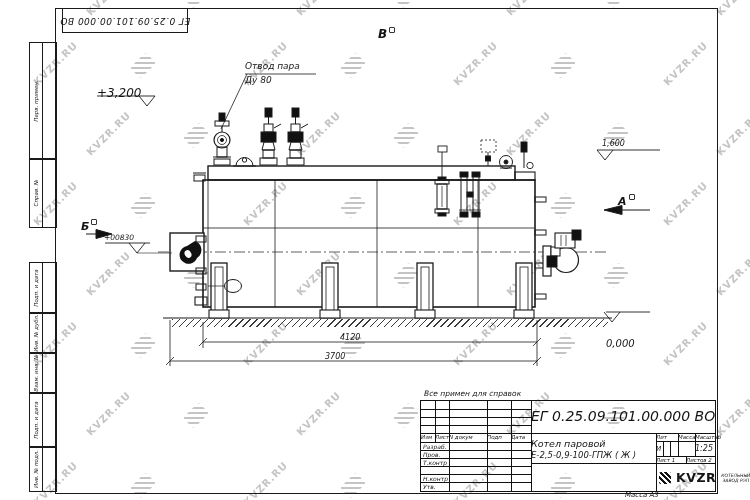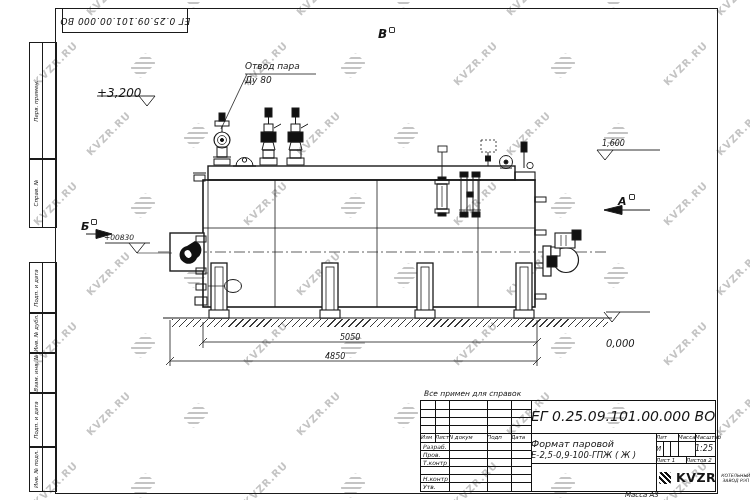--- a/index.html
+++ b/index.html
@@ -358,22 +358,22 @@
 </svg>
 
 <div class="t c" style="left:245px;top:61px;width:72px;font-size:9px;">Отвод пара</div>
 <div class="t c" style="left:245px;top:75px;width:72px;font-size:9px;">Ду 80</div>
 
 <div class="t c" style="left:97px;top:86px;width:58px;font-size:12px;">+3,200</div>
 <div class="t c" style="left:602px;top:139px;width:58px;font-size:8px;">1,600</div>
 <div class="t c" style="left:104px;top:233px;width:48px;font-size:7.5px;">+00830</div>
 <div class="t c" style="left:606px;top:290px;width:44px;font-size:10px;margin-top:48px;">0,000</div>
 
-<div class="t c" style="left:340px;top:333px;width:60px;font-size:8px;">5050</div>
-<div class="t c" style="left:325px;top:352px;width:60px;font-size:8px;">4850</div>
+<div class="t c" style="left:340px;top:333px;width:60px;font-size:8px;">4120</div>
+<div class="t c" style="left:325px;top:352px;width:60px;font-size:8px;">3700</div>
 
 <div class="t" style="left:378px;top:27px;font-size:12px;font-weight:bold;"><span>В</span><span class="subbox"></span></div>
 <div class="t" style="left:81px;top:219px;font-size:11px;font-weight:bold;"><span>Б</span><span class="subbox"></span></div>
 <div class="t" style="left:618px;top:194px;font-size:11px;font-weight:bold;"><span>А</span><span class="subbox"></span></div>
 
 <div class="t" style="left:424px;top:389px;font-size:7.5px;">Все примен для справок</div>
 
 <div id="tb">
 
   <div class="vl" style="left:14px;top:0;height:41px;"></div>
@@ -409,21 +409,21 @@
   <div class="cell c" style="left:90px;top:33px;width:20px;font-size:5.5px;">Дата</div>
 
   <div class="cell" style="left:2px;top:42px;font-size:6px;">Разраб.</div>
   <div class="cell" style="left:2px;top:50px;font-size:6px;">Пров.</div>
   <div class="cell" style="left:2px;top:58px;font-size:6px;">Т.контр</div>
   <div class="cell" style="left:2px;top:74px;font-size:6px;">Н.контр</div>
   <div class="cell" style="left:2px;top:82px;font-size:6px;">Утв.</div>
 
   <div class="cell c" style="left:110px;top:7px;width:184px;font-size:14px;">ЕГ 0.25.09.101.00.000  ВО</div>
 
-  <div class="cell c" style="left:110px;top:37px;width:125px;font-size:9.5px;">Формат паровой</div>
+  <div class="cell c" style="left:110px;top:37px;width:125px;font-size:9.5px;">Котел паровой</div>
   <div class="cell c" style="left:110px;top:49px;width:125px;font-size:8.5px;">Е-2,5-0,9-100-ГПЖ ( Ж )</div>
 
   <div class="cell c" style="left:235px;top:33px;width:22px;font-size:5.5px;">Лит</div>
   <div class="cell c" style="left:257px;top:33px;width:17px;font-size:5.5px;">Масса</div>
   <div class="cell c" style="left:274px;top:33px;width:20px;font-size:5.5px;">Масштаб</div>
   <div class="cell c" style="left:235px;top:44px;width:7px;font-size:7px;">И</div>
   <div class="cell c" style="left:274px;top:43px;width:20px;font-size:8px;">1:25</div>
 
   <div class="cell c" style="left:235px;top:56px;width:30px;font-size:5.5px;"><span>Лист</span>&nbsp;<span>1</span></div>
   <div class="cell c" style="left:265px;top:56px;width:29px;font-size:5.5px;"><span>Листов</span>&nbsp;<span>2</span></div>

